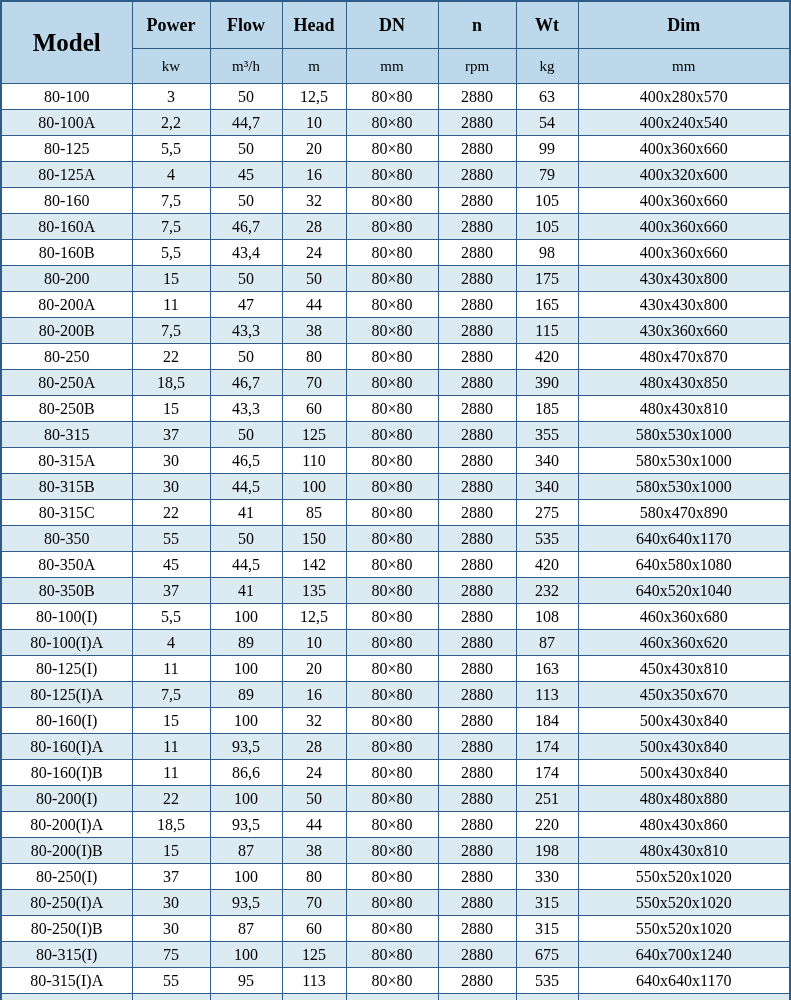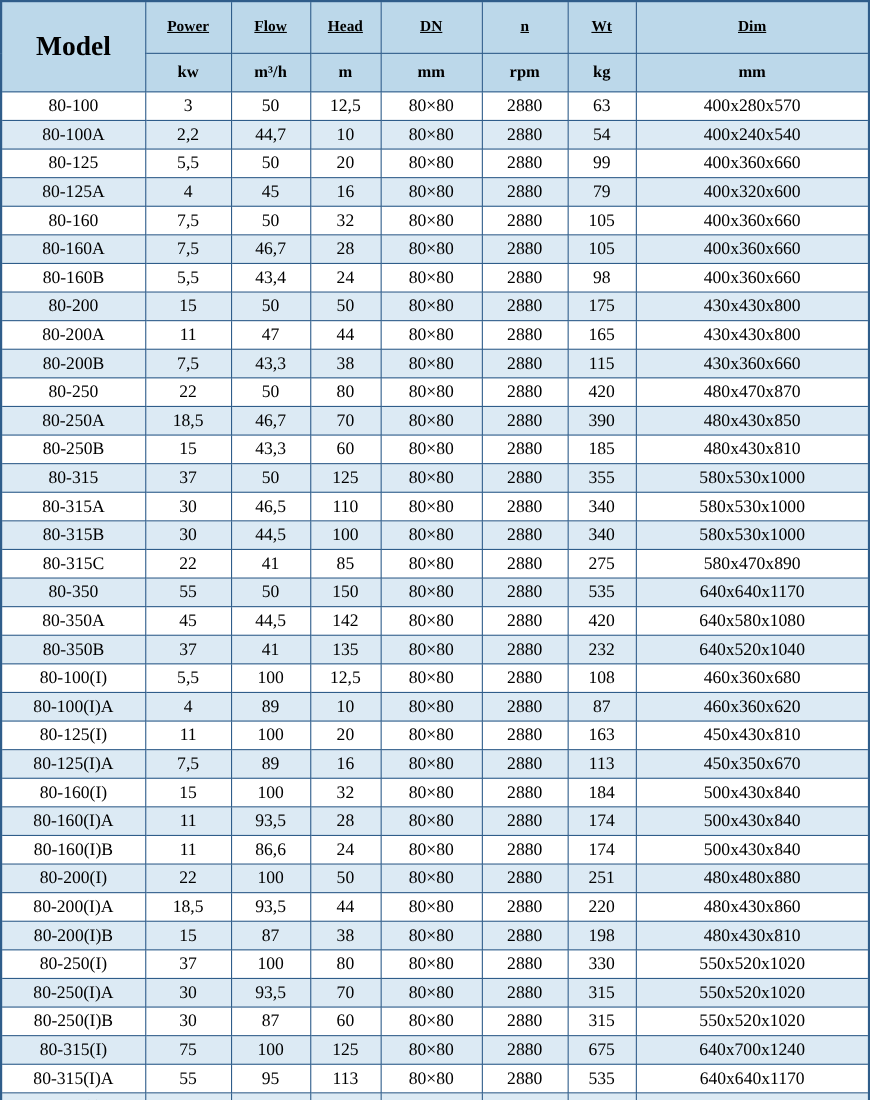--- a/index.html
+++ b/index.html
@@ -35,26 +35,25 @@
   }
   thead th {
     background: #bcd8ea;
     font-weight: bold;
   }
   th.model-head {
     font-size: 25px;
     height: 80px;
   }
   th.grp-head {
-    font-size: 14px;
+    font-size: 18px;
     height: 46px;
-    text-decoration: underline;
   }
   th.unit-head {
-    font-weight: bold;
+    font-weight: normal;
     font-size: 15px;
     height: 34px;
   }
   tbody td {
     height: 25px;
     font-size: 16px;
   }
   tbody tr:nth-child(odd) td {
     background: #ffffff;
   }

